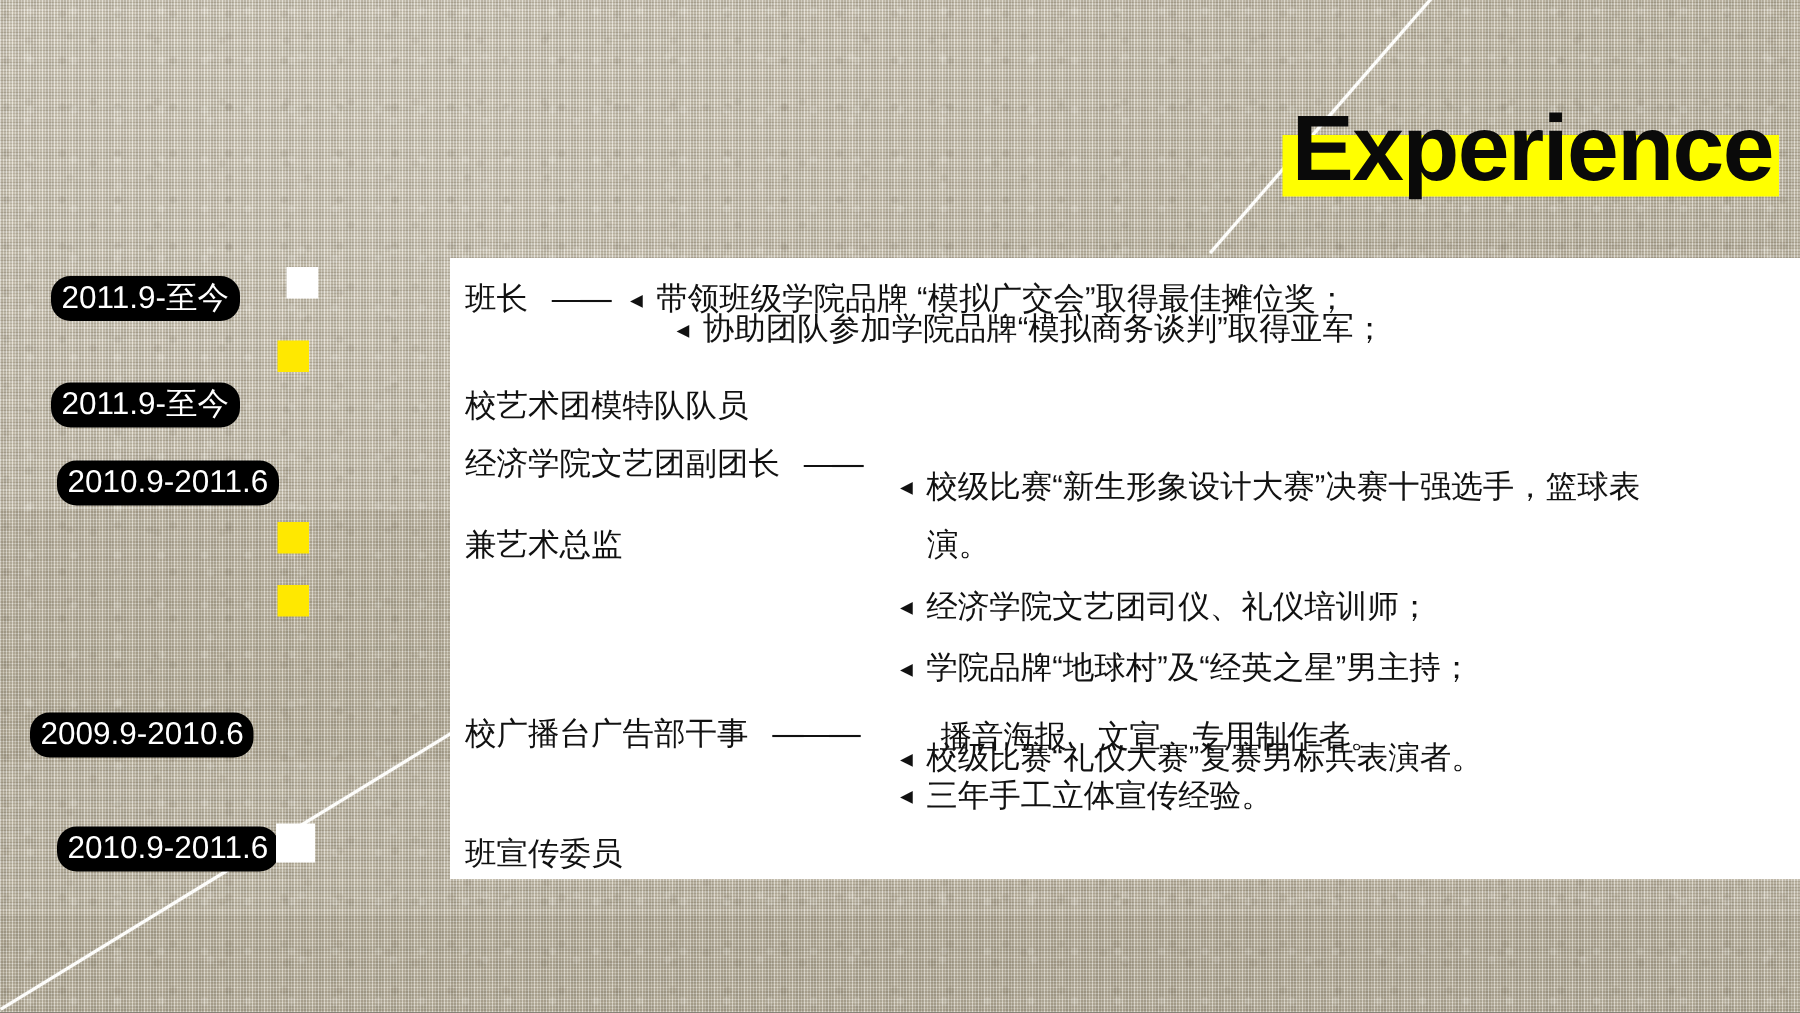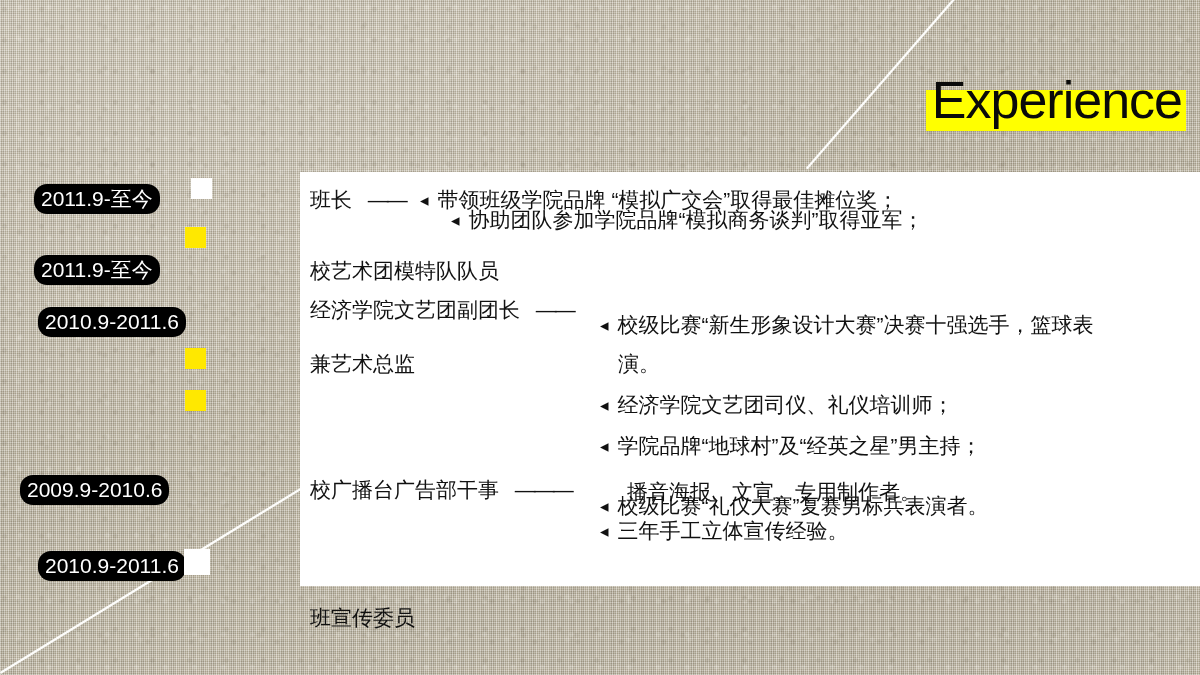--- a/index.html
+++ b/index.html
@@ -89,23 +89,23 @@
   #title-highlight {
     position: absolute;
     left: -6px;
     right: -4px;
     top: 32px;
     height: 41px;
     background: #ffff00;
   }
   #title-text {
     position: relative;
-    font-size: 52px;
+    font-size: 62px;
     line-height: 84px;
-    font-weight: 400;
+    font-weight: 700;
     color: #0a0a0a;
     letter-spacing: -1px;
     white-space: nowrap;
   }
 
   
   #panel {
     position: absolute;
     left: 300px;
     top: 172px;
@@ -226,15 +226,15 @@
     <span class="dash" style="margin-left:10px;">———</span>
   </div>
   <div class="bullet-line" style="left:600px; top:473px;margin-top:19px;">
     <span class="bullet-mark">◂</span><span>校级比赛“礼仪大赛”复赛男标兵表演者。</span>
   </div>
   <div class="bullet-line" style="left:627px; top:478px;">播音海报、文宣、专用制作者。</div>
   <div class="bullet-line" style="left:600px; top:517px;">
     <span class="bullet-mark">◂</span><span>三年手工立体宣传经验。</span>
   </div>
 
-  <div class="role" style="left:310px; top:556px;margin-top:48px;">班宣传委员</div>
+  <div class="role" style="left:310px; top:556px;">班宣传委员</div>
 
 </div>
 
 </body></html>

